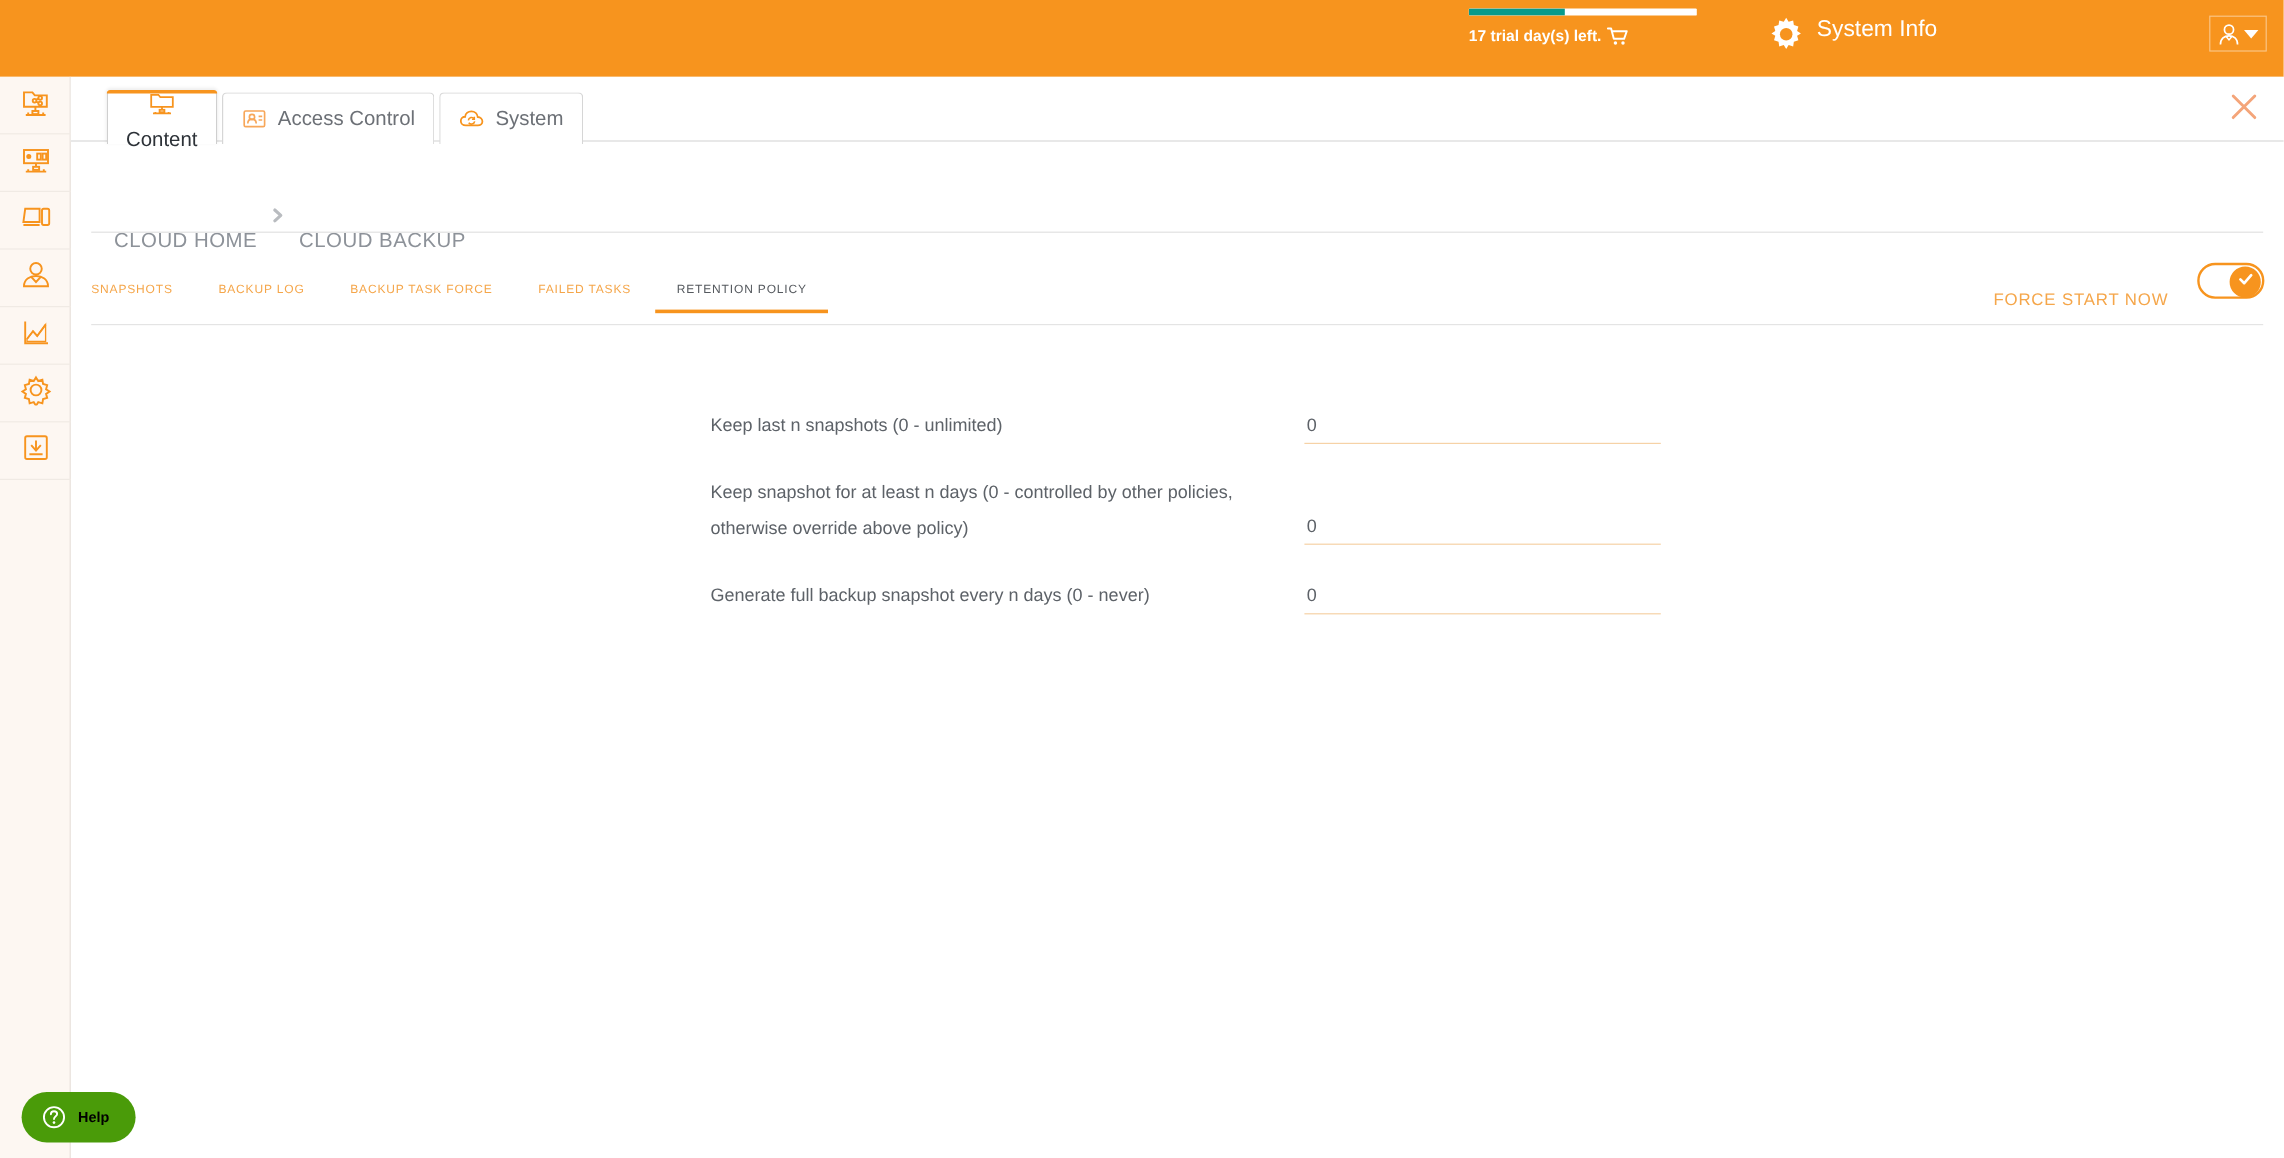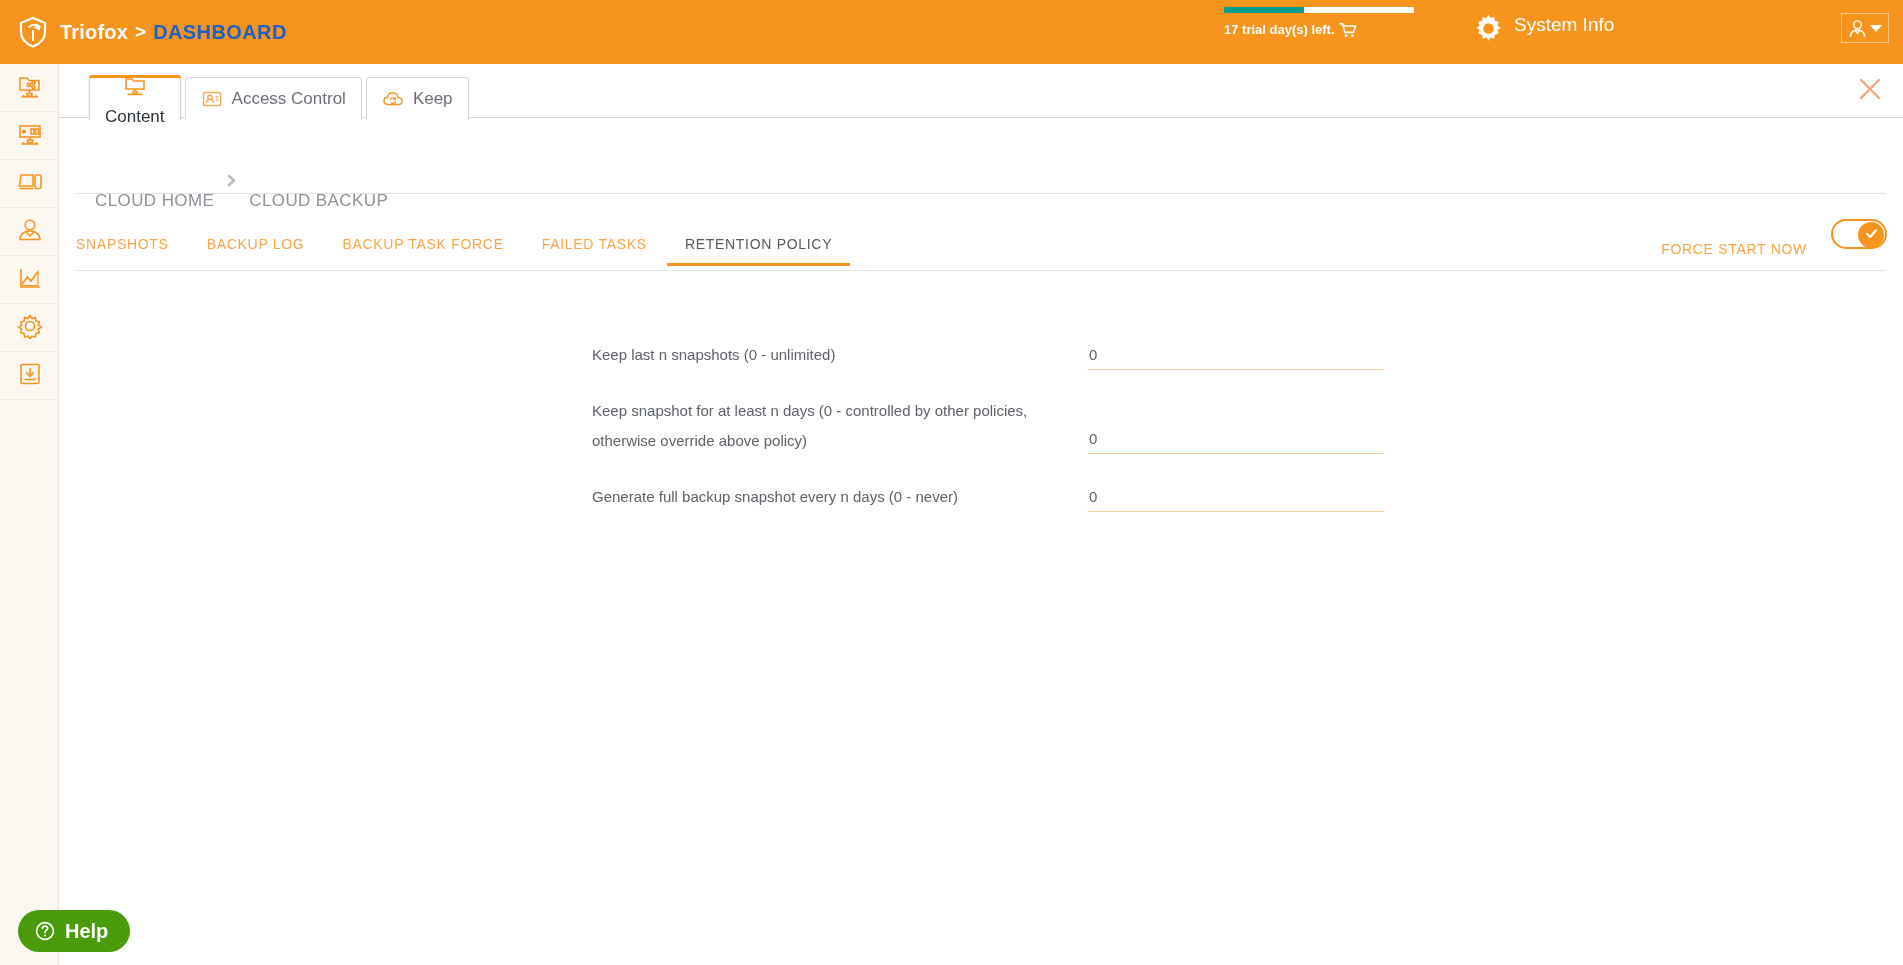--- a/index.html
+++ b/index.html
@@ -152,21 +152,21 @@
     width: 1810px; height: 1px; background: #e2e2e2;
   }
 
   
   .subtabs {
     position: absolute; left: 76px; top: 228px;
     width: 1810px; height: 42px;
     display: flex; align-items: flex-start;
   }
   .subtab {
-    font-size: 14px; letter-spacing: .7px;
+    font-size: 10px; letter-spacing: .7px;
     color: #f5a64a; cursor: pointer;
     padding: 8px 0 14px 0;
     margin-right: 38px;
     position: relative;
     white-space: nowrap;
   }
   .subtab.active { color: #55595e; }
   .subtab.active::after {
     content: "";
     position: absolute; left: -18px; right: -18px; bottom: 0;
@@ -227,39 +227,27 @@
 
   
   .help-btn {
     position: absolute; left: 18px; bottom: 13px;
     height: 42px; padding: 0 22px 0 17px;
     background: #4a9b09; border-radius: 21px;
     display: flex; align-items: center; gap: 10px;
     cursor: pointer; z-index: 20;
   }
   .help-q { width: 20px; height: 20px; }
-  .help-label { color: #ffffff; font-size: 20px; font-weight: bold; }
+  .help-label { color: #000000; font-size: 12px; font-weight: bold; }
 </style>
 </head>
 <body>
 
 <div class="header">
 
-  <div class="brand">
-    <span class="brand-logo">
-      <svg viewBox="0 0 34 34" fill="none">
-        <path d="M17 3 L29 8 V17 C29 24 23.5 29 17 31.5 C10.5 29 5 24 5 17 V8 Z" stroke="#ffffff" stroke-width="2.2" fill="none"></path>
-        <path d="M13 12 C16 9 21 9 23.5 11.5 L20 12.5 L23 14" stroke="#ffffff" stroke-width="2" fill="none" stroke-linecap="round"></path>
-        <path d="M17 15 L17 26" stroke="#ffffff" stroke-width="2"></path>
-      </svg>
-    </span>
-    <span class="brand-name">Triofox</span>
-    <span class="brand-sep">&gt;</span>
-    <span class="brand-page">DASHBOARD</span>
-  </div>
 
   <div class="trial-block">
     <div class="trial-bar">
       <div class="trial-bar-fill" id="trialFill" style="width: 42%;"></div>
     </div>
     <div class="trial-row">
       <span class="trial-text">17 trial day(s) left.</span>
       <span class="cart-icon">
         <svg viewBox="0 0 20 18" fill="none">
           <path d="M1 2 H4 L6.5 11.5 H16 L18.5 4.5 H5.2" stroke="#ffffff" stroke-width="1.8" stroke-linejoin="round" stroke-linecap="round"></path>
@@ -405,21 +393,21 @@
 
     <div class="tab">
       <span class="tab-ico">
         <svg viewBox="0 0 22 20" fill="none" stroke="#f7941e" stroke-width="1.5">
           <path d="M6.2 15.5 C3.6 15.5 2 13.8 2 11.8 C2 9.8 3.6 8.3 5.6 8.3 C5.9 5.5 8.2 3.8 10.8 3.8 C13.6 3.8 15.8 5.9 16.1 8.5 C18.3 8.7 20 10.3 20 12.2 C20 14.1 18.4 15.5 16.2 15.5 Z"></path>
           <path d="M8.3 11.3 A2.8 2.8 0 0 1 13.3 10" stroke-width="1.3"></path>
           <path d="M13.6 12.2 A2.8 2.8 0 0 1 8.6 13.3" stroke-width="1.3"></path>
           <path d="M13.3 8.3 V10.3 H11.3" stroke-width="1.2"></path>
         </svg>
       </span>
-      <span>Keep</span>
+      <span>System</span>
     </div>
 
   </div>
 </div>
 
 <div class="panel-close">
   <svg viewBox="0 0 26 26" fill="none" stroke="#f4a57a" stroke-width="2.4" stroke-linecap="round">
     <path d="M4 4 L22 22"></path>
       <path d="M22 4 L4 22"></path>
   </svg>

